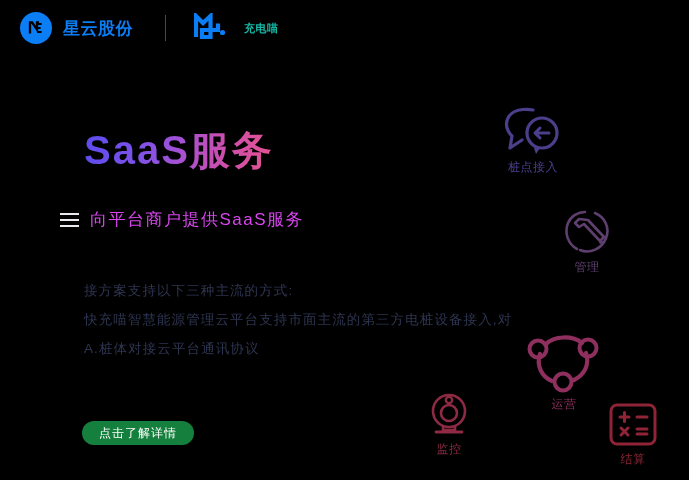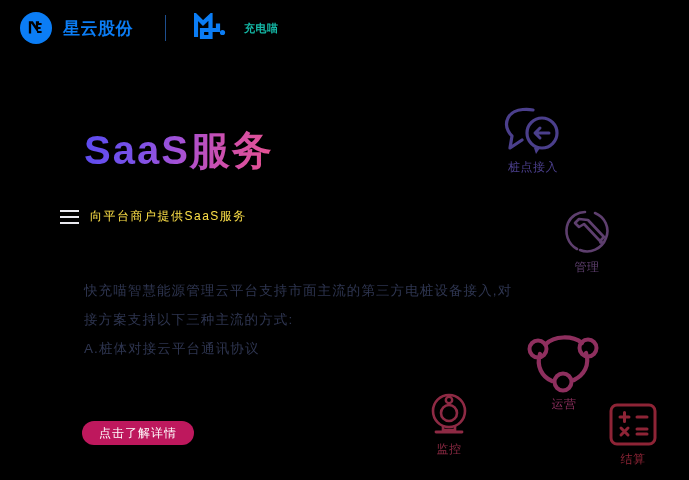--- a/index.html
+++ b/index.html
@@ -99,22 +99,22 @@
     gap: 4px;
     width: 19px;
   }
   .subtitle-lines i {
     display: block;
     height: 2px;
     background: #e9e9ef;
     width: 100%;
   }
   .subtitle-text {
-    color: #fde047;
-    font-size: 12px;
+    color: #d946ef;
+    font-size: 17px;
     letter-spacing: 1.5px;
     white-space: nowrap;
   }
 
   
   .body-copy {
     position: absolute;
     left: 84px;
     top: 276px;
     width: 495px;
@@ -127,21 +127,21 @@
 
   
   .cta-button {
     position: absolute;
     left: 82px;
     top: 421px;
     height: 24px;
     padding: 0 17px;
     border: none;
     border-radius: 12px;
-    background: #be185d;
+    background: #15803d;
     color: #ffffff;
     font-family: inherit;
     font-size: 12px;
     letter-spacing: 1px;
     cursor: pointer;
     display: flex;
     align-items: center;
     justify-content: center;
   }
 
@@ -200,22 +200,22 @@
 <div class="subtitle-row">
   <span class="subtitle-lines">
     <i></i>
       <i></i>
       <i></i>
   </span>
   <span class="subtitle-text">向平台商户提供SaaS服务</span>
 </div>
 
 <div class="body-copy">
+  <p>接方案支持以下三种主流的方式:</p>
   <p>快充喵智慧能源管理云平台支持市面主流的第三方电桩设备接入,对</p>
-  <p>接方案支持以下三种主流的方式:</p>
   <p>A.桩体对接云平台通讯协议</p>
 </div>
 
 <button class="cta-button">点击了解详情</button>
 
 <div class="deco deco-chat">
   <span>
     <svg width="66" height="52" viewBox="0 0 66 52">
       <path d="M33 6 C33 6 14 2 8 14 C3 24 12 32 12 32 L10 44 L22 36" fill="none" stroke="#4b3f8c" stroke-width="3.2" stroke-linecap="round" stroke-linejoin="round"></path>
       <circle cx="42" cy="29" r="15" fill="none" stroke="#4b3f8c" stroke-width="3.2"></circle>

